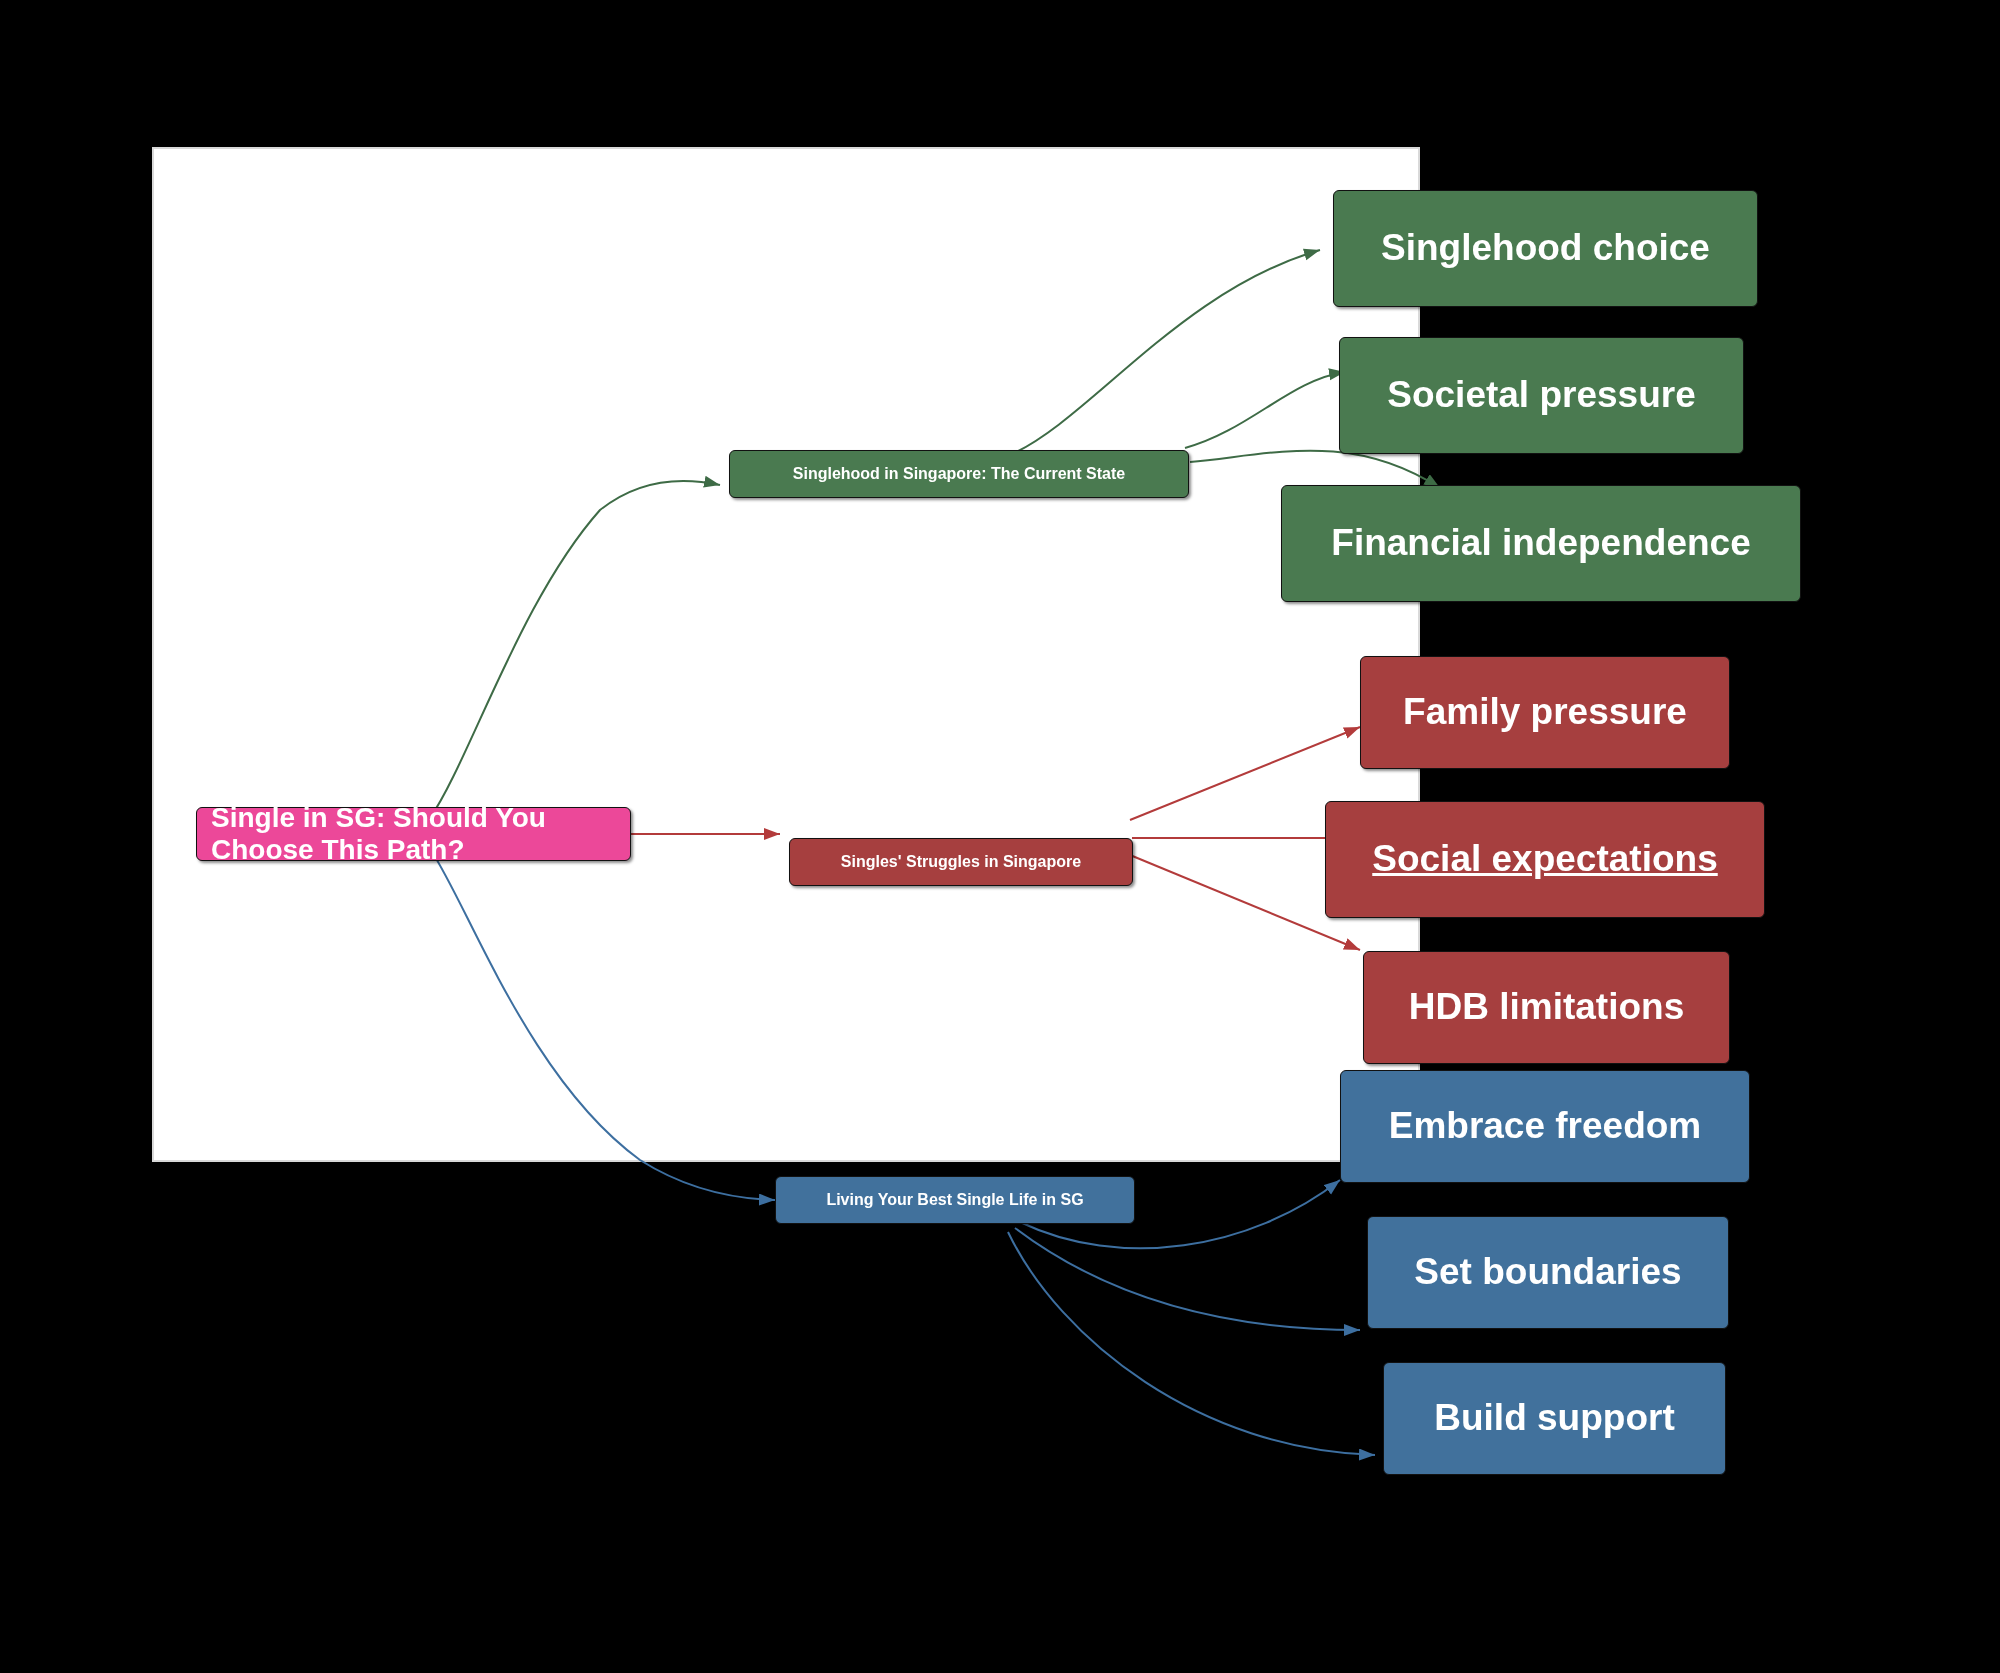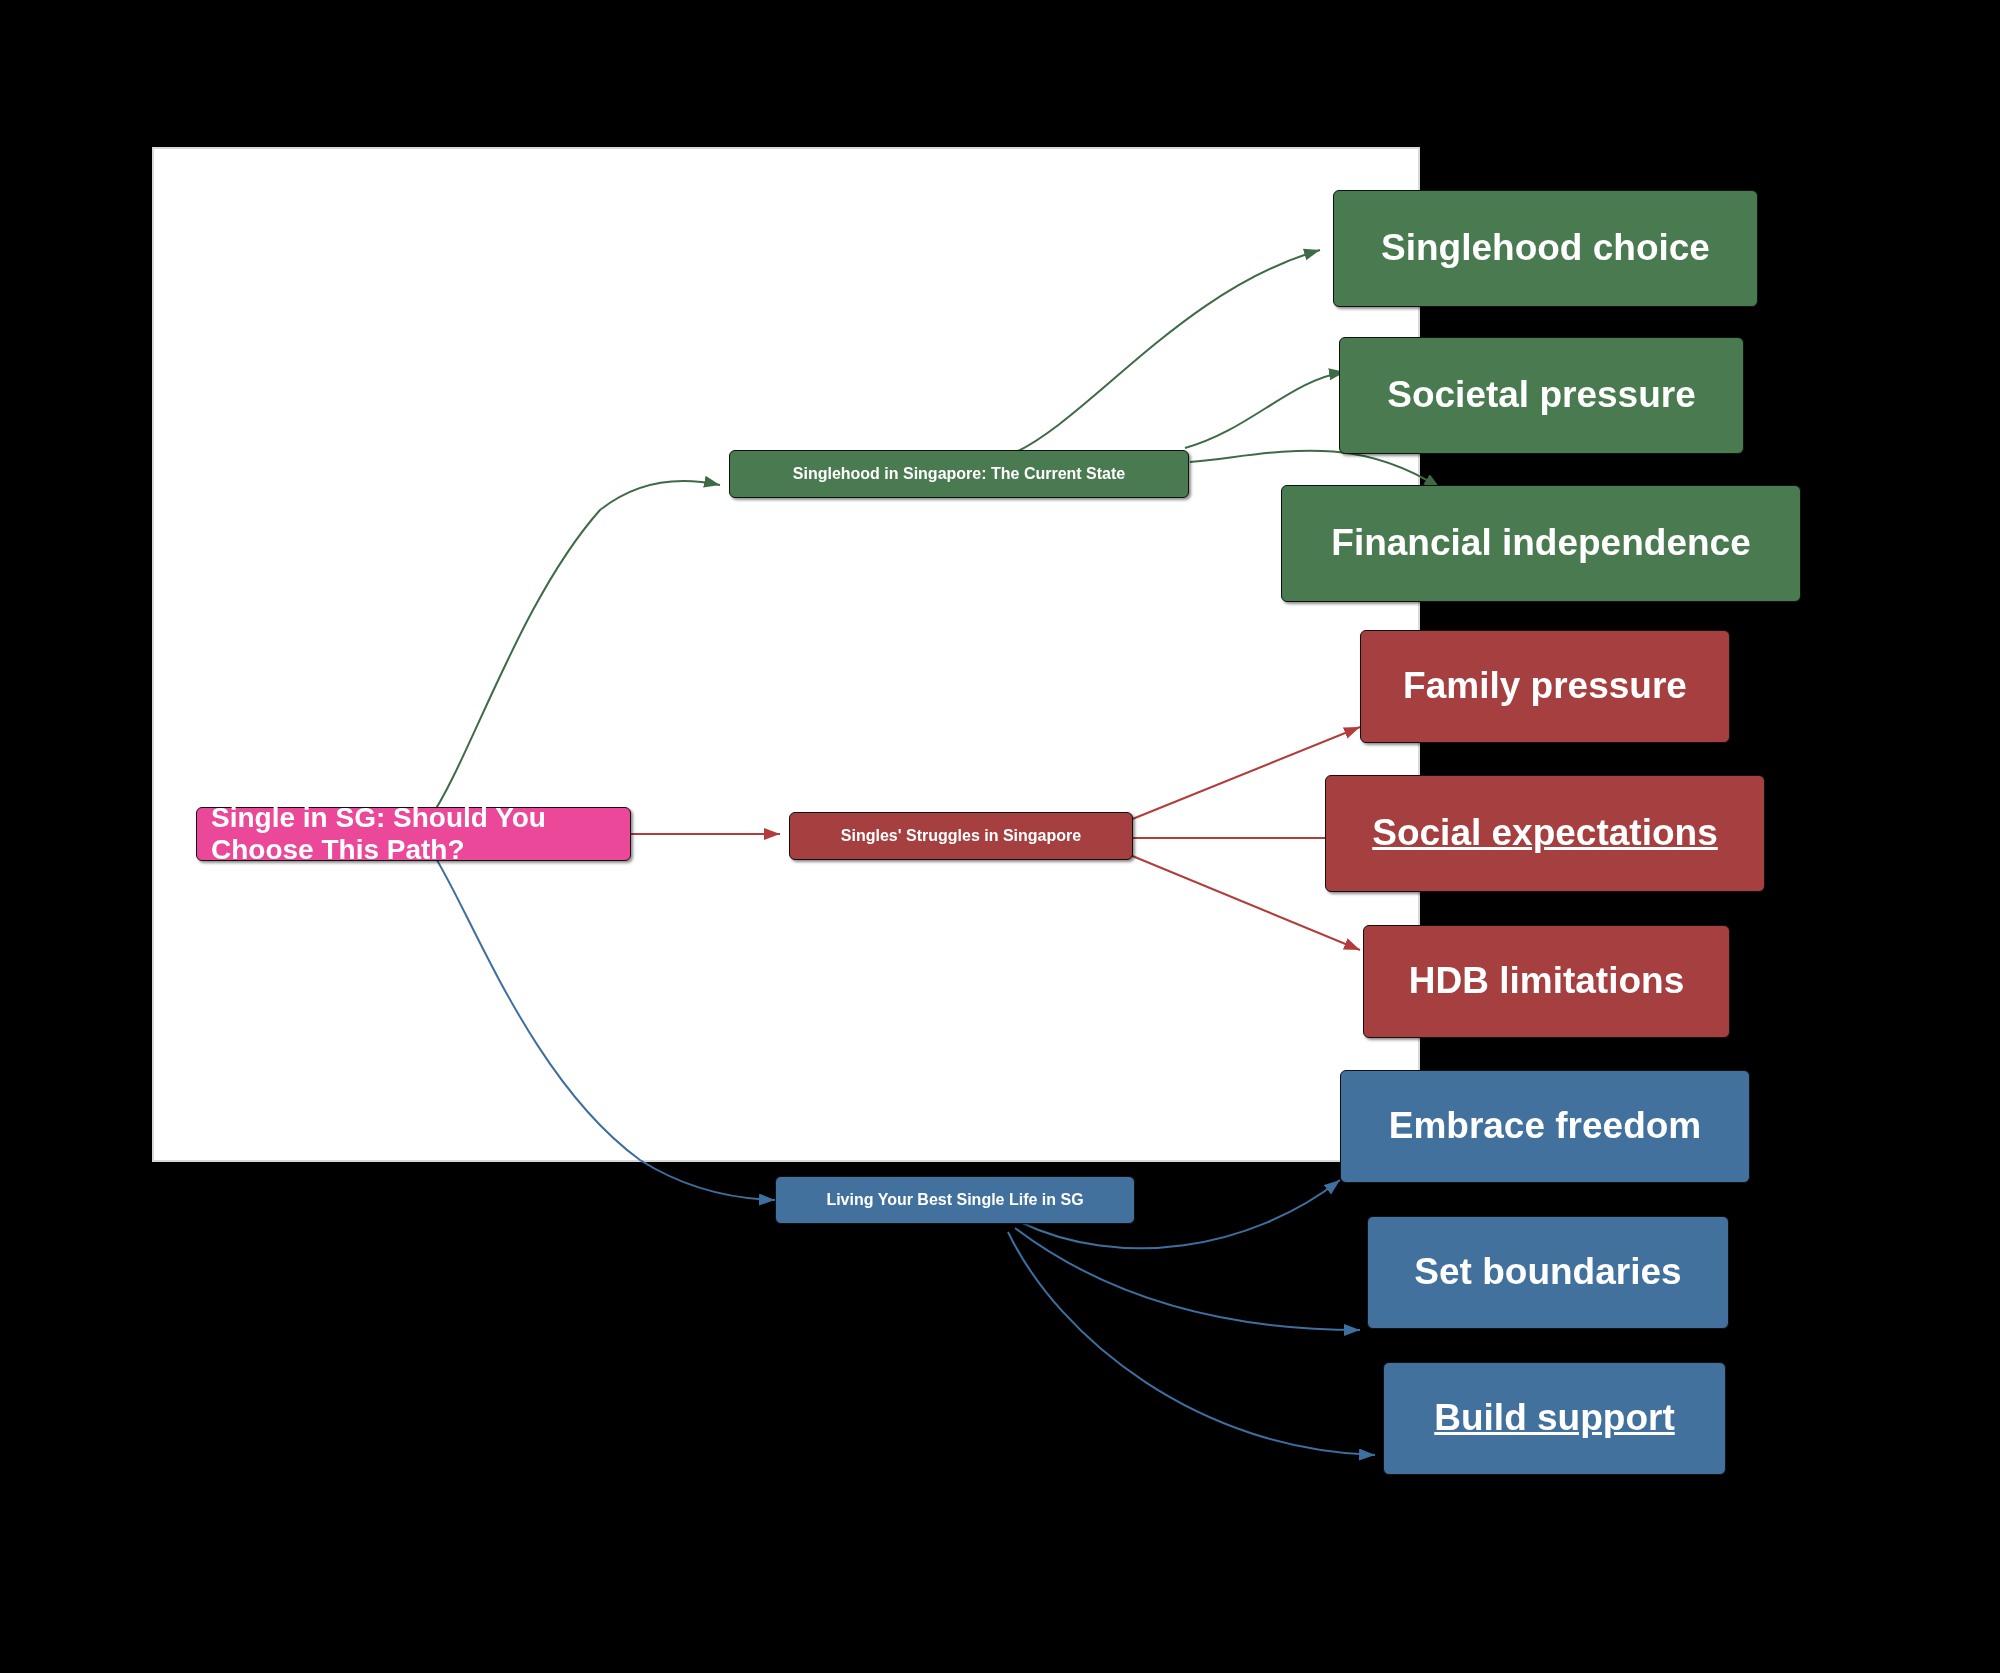--- a/index.html
+++ b/index.html
@@ -34,21 +34,21 @@
   }
 
   .node.root{
     background:#ec4899;
     font-size:28px;
   }
   .node.branch{ font-size:16px; }
   .node.leaf{ font-size:37px; }
 
   .c-green{ background:#4a7a50; }
-  .c-red{   background:#a63f3f; }
+  .c-red{   background:#a63f3f;margin-top:26px; }
   .c-blue{  background:#41719c; }
 </style>
 </head>
 <body>
 
 <div id="canvas"></div>
 
 <svg id="edges" viewBox="0 0 2000 1673" xmlns="http://www.w3.org/2000/svg">
   <defs>
     <marker id="ah-green" markerWidth="9" markerHeight="9" refX="8" refY="3" orient="auto" markerUnits="strokeWidth">
@@ -122,15 +122,15 @@
 </div>
 
 <div class="node leaf c-blue" style="left:1340px; top:1070px; width:410px; height:113px;">
   <span>Embrace freedom</span>
 </div>
 
 <div class="node leaf c-blue" style="left:1367px; top:1216px; width:362px; height:113px;">
   <span>Set boundaries</span>
 </div>
 
-<div class="node leaf c-blue" style="left:1383px; top:1362px; width:343px; height:113px;text-decoration:underline;">
+<div class="node leaf c-blue" style="left:1383px; top:1362px; width:343px; height:113px;">
   <span>Build support</span>
 </div>
 
 </body></html>

